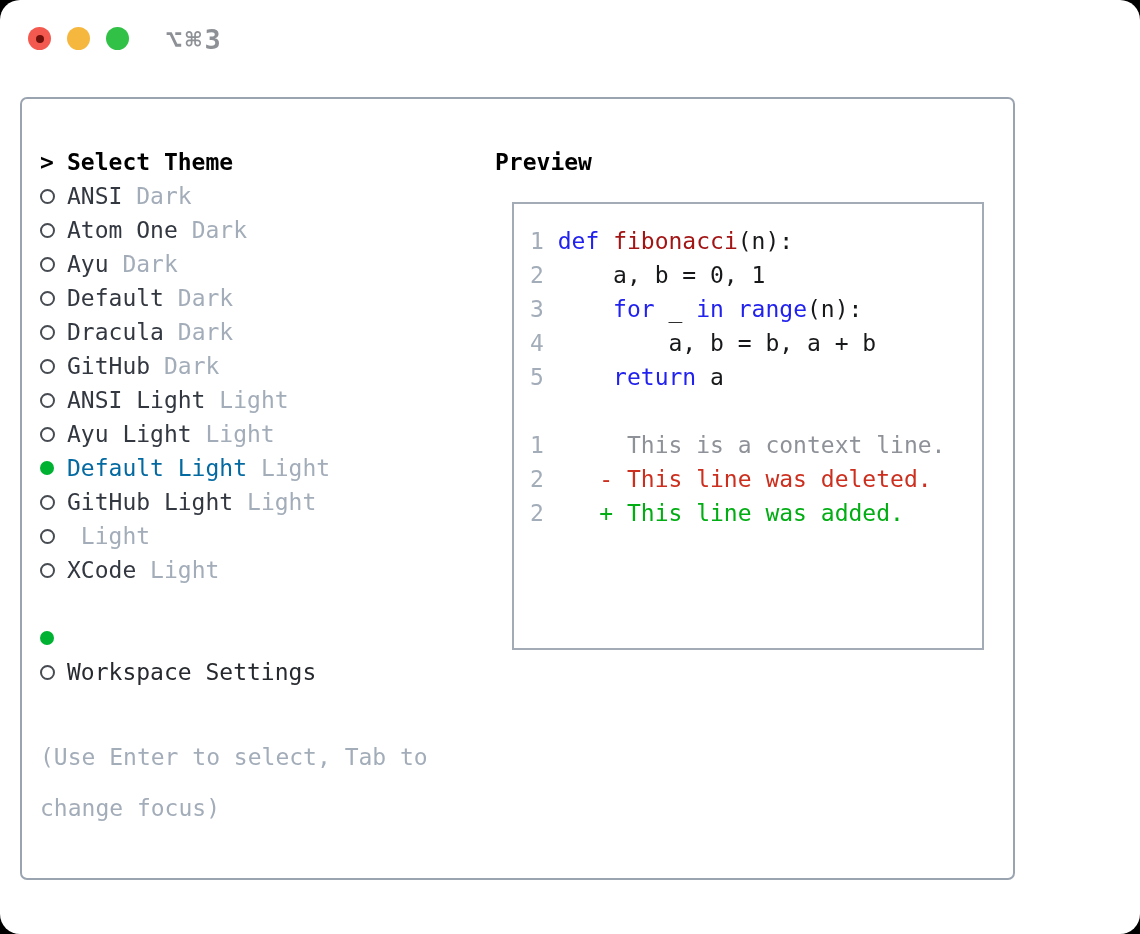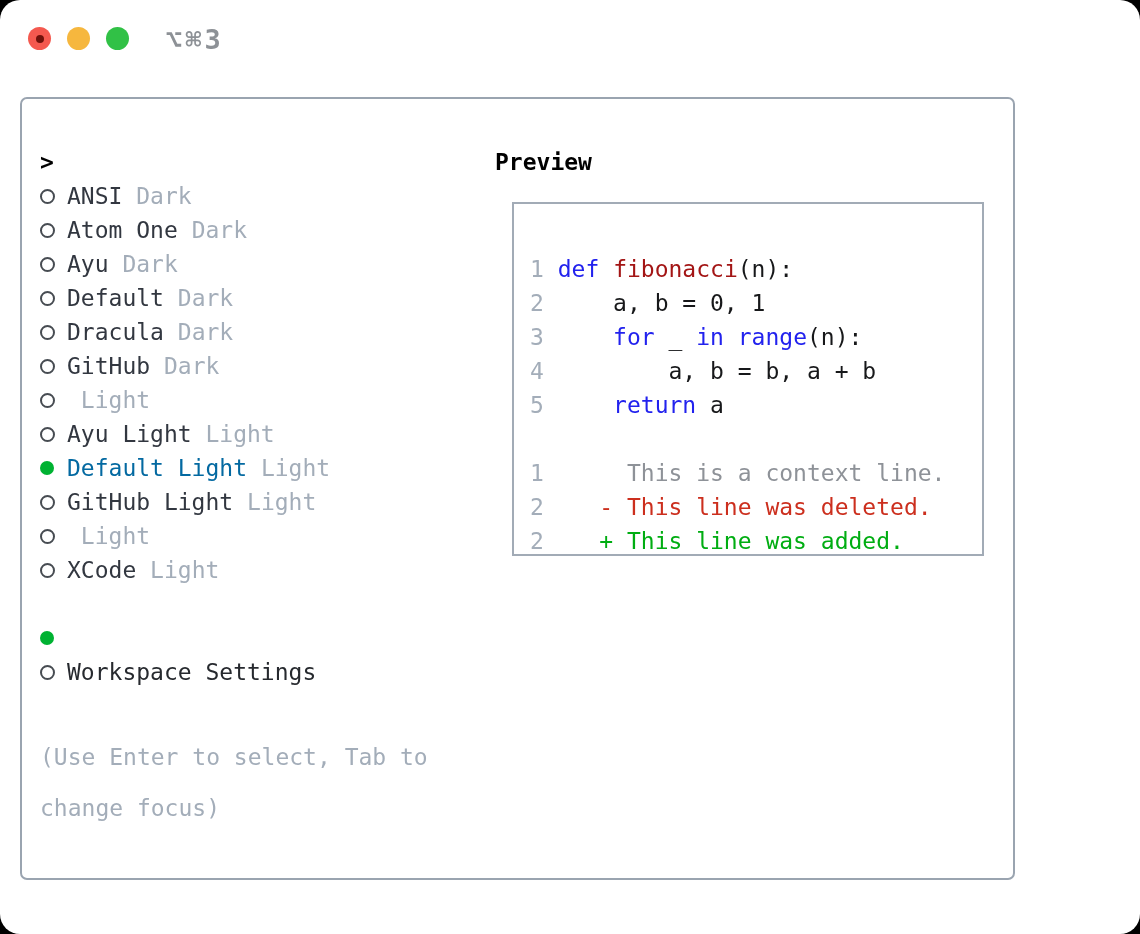--- a/index.html
+++ b/index.html
@@ -29,21 +29,21 @@
   .subhdr{color:#101114;}
   .t-name{color:#323740;}
   .t-variant{color:#a3adb9;}
   .theme-row.selected .t-name{color:#0369a1;}
   .opt-label{color:#26292e;}
   .opt-row.selected .opt-label{color:#00b232;}
   .hint{color:#a3adb9;margin-top:17px;}
 
   
   .preview-title{position:absolute;left:473px;top:46px;height:34px;display:flex;align-items:center;font-size:23px;font-weight:bold;color:#000;}
-  .preview-box{position:absolute;left:490px;top:103px;width:472px;height:354px;border:2px solid #a2abb6;background:#fff;box-sizing:border-box;padding:48px 14px 0 16px;}
+  .preview-box{position:absolute;left:490px;top:103px;width:472px;height:448px;border:2px solid #a2abb6;background:#fff;box-sizing:border-box;padding:20px 14px 0 16px;}
   .code-line{height:34px;line-height:34px;font-size:23px;white-space:pre;}
   .num{color:#a3adb9;}
   .kw{color:#2222ee;}
   .fn{color:#a31515;}
   .plain{color:#17181a;}
   .ctx{color:#8e9298;}
   .del{color:#cc2f1e;}
   .add{color:#00ad12;}
 </style>
 </head>
@@ -57,20 +57,21 @@
       <div class="light yellow"></div>
       <div class="light green"></div>
     </div>
     <div class="win-title">⌥⌘3</div>
 
     <div class="main-box">
 
       <div class="left-col">
         <div class="row">
           <span class="prefix"><span class="caret">&gt;</span></span>
+          <span class="hdr">Select Theme</span>
         </div>
 
         <div class="row theme-row">
           <span class="prefix"><span class="radio"></span></span>
           <span class="t-name">ANSI</span><span class="t-variant">&nbsp;</span><span class="t-variant">Dark</span>
         </div>
         <div class="row theme-row">
           <span class="prefix"><span class="radio"></span></span>
           <span class="t-name">Atom One</span><span class="t-variant">&nbsp;</span><span class="t-variant">Dark</span>
         </div>
@@ -85,21 +86,21 @@
         <div class="row theme-row">
           <span class="prefix"><span class="radio"></span></span>
           <span class="t-name">Dracula</span><span class="t-variant">&nbsp;</span><span class="t-variant">Dark</span>
         </div>
         <div class="row theme-row">
           <span class="prefix"><span class="radio"></span></span>
           <span class="t-name">GitHub</span><span class="t-variant">&nbsp;</span><span class="t-variant">Dark</span>
         </div>
         <div class="row theme-row">
           <span class="prefix"><span class="radio"></span></span>
-          <span class="t-variant">&nbsp;</span><span class="t-variant">Light</span>
+          <span class="t-name">ANSI Light</span><span class="t-variant">&nbsp;</span><span class="t-variant">Light</span>
         </div>
         <div class="row theme-row">
           <span class="prefix"><span class="radio"></span></span>
           <span class="t-name">Ayu Light</span><span class="t-variant">&nbsp;</span><span class="t-variant">Light</span>
         </div>
         <div class="row theme-row selected">
           <span class="prefix"><span class="radio filled"></span></span>
           <span class="t-name">Default Light</span><span class="t-variant">&nbsp;</span><span class="t-variant">Light</span>
         </div>
         <div class="row theme-row">

